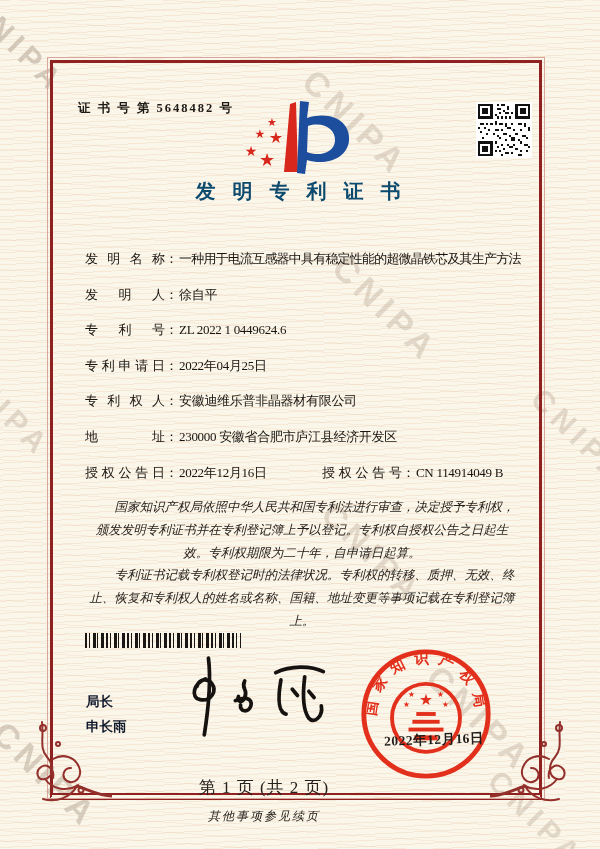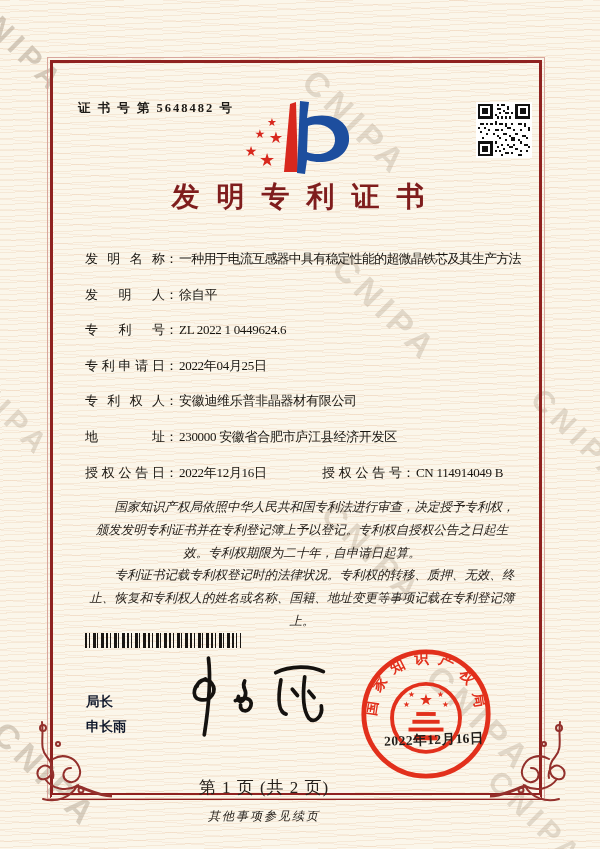--- a/index.html
+++ b/index.html
@@ -32,22 +32,22 @@
     border:1px solid #d8a69d;pointer-events:none;
   }
   .cert-no{
     position:absolute;left:78px;top:100px;z-index:3;
     font-size:12.5px;font-weight:bold;letter-spacing:2px;
   }
   .logo{position:absolute;left:238px;top:96px;width:130px;height:86px;z-index:3;}
   .qr{position:absolute;left:476px;top:102px;width:52px;height:52px;background:#fff;padding:2px;z-index:3;}
   .title{
     position:absolute;left:52px;top:178px;width:492px;z-index:3;
-    text-align:center;font-size:28px;font-weight:bold;
-    letter-spacing:17px;text-indent:17px;color:#7f1d1d;
+    text-align:center;font-size:20px;font-weight:bold;
+    letter-spacing:17px;text-indent:17px;color:#0c4a6e;
   }
   .fields{position:absolute;left:85px;top:248px;width:440px;z-index:3;}
   .frow{
     font-size:13px;font-weight:normal;line-height:21px;margin-bottom:14.6px;
     white-space:nowrap;color:#17140f;
   }
   .flabel{
     display:inline-block;width:80px;vertical-align:top;
     text-align:justify;text-align-last:justify;
   }

